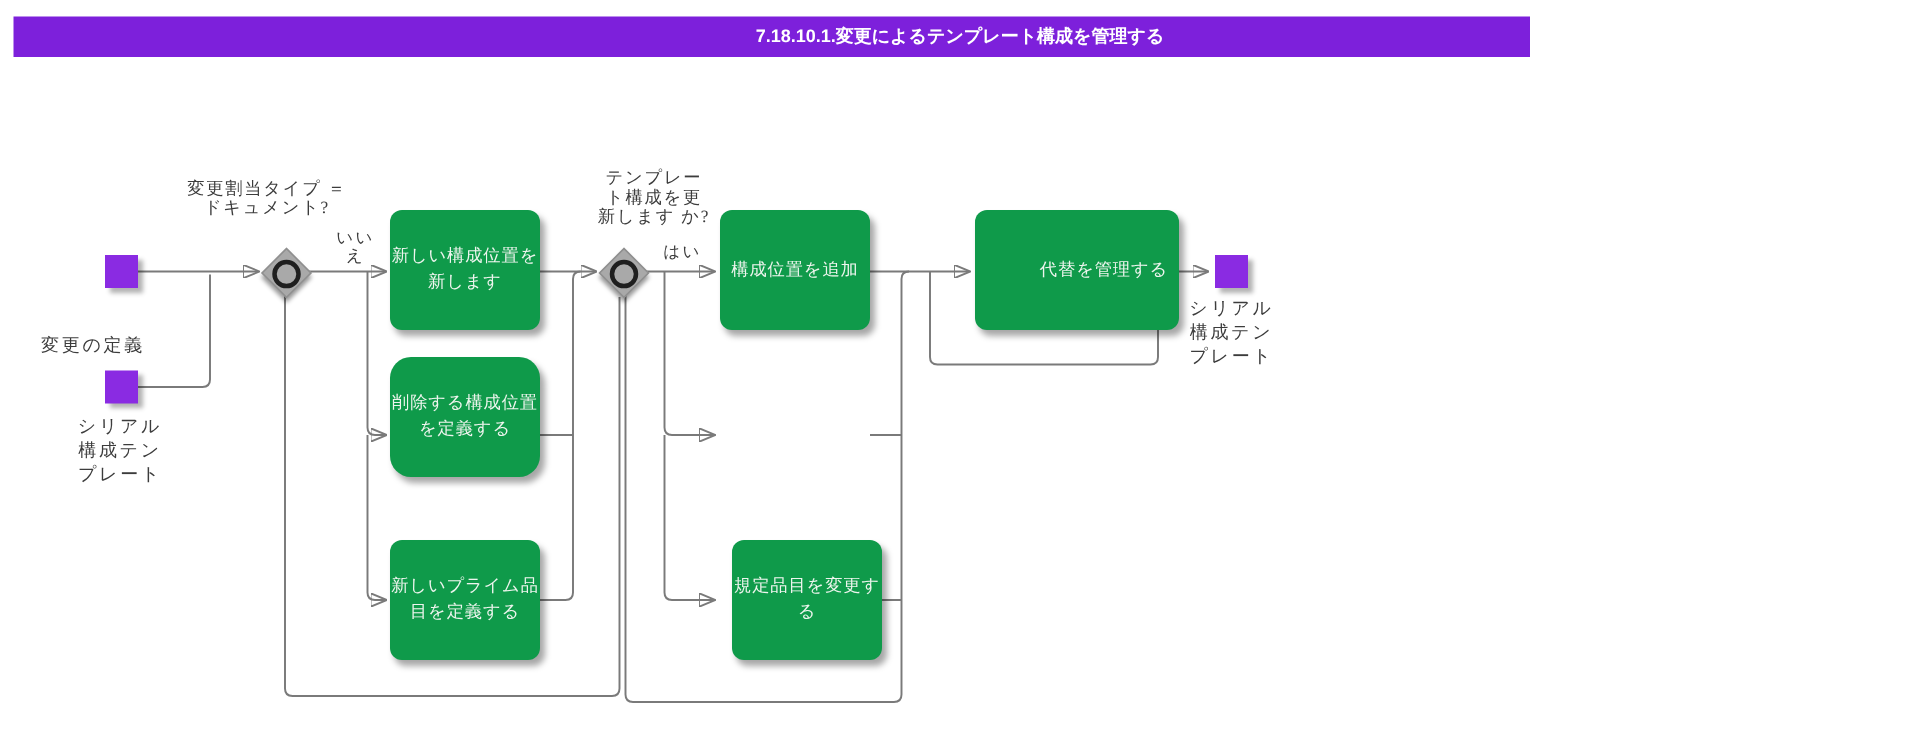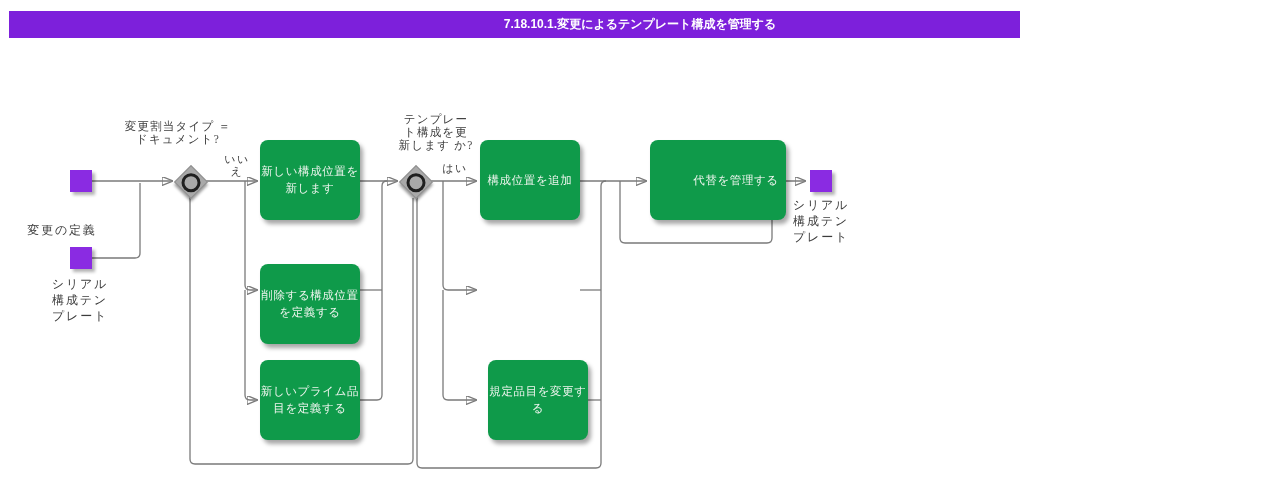--- a/index.html
+++ b/index.html
@@ -96,21 +96,21 @@
   <div class="gw" style="left:179px;top:170px;">
     <div class="gw-ring"></div>
   </div>
   <div class="q-lbl" style="left:178px;top:120px;">変更割当タイプ ＝
 ドキュメント?</div>
   <div class="b-lbl" style="left:237px;top:154px;">いい
 え</div>
 
   <div class="task" style="left:260px;top:140px;">新しい構成位置を
 新します</div>
-  <div class="task" style="left:260px;top:264px;">削除する構成位置
+  <div class="task" style="left:260px;top:238px;border-radius:14px;">削除する構成位置
 を定義する</div>
   <div class="task" style="left:260px;top:360px;">新しいプライム品
 目を定義する</div>
 
   <div class="gw" style="left:404px;top:170px;">
     <div class="gw-ring"></div>
   </div>
   <div class="q-lbl" style="left:436px;top:113px;text-align:center;">テンプレー
 ト構成を更
 新します か?</div>

